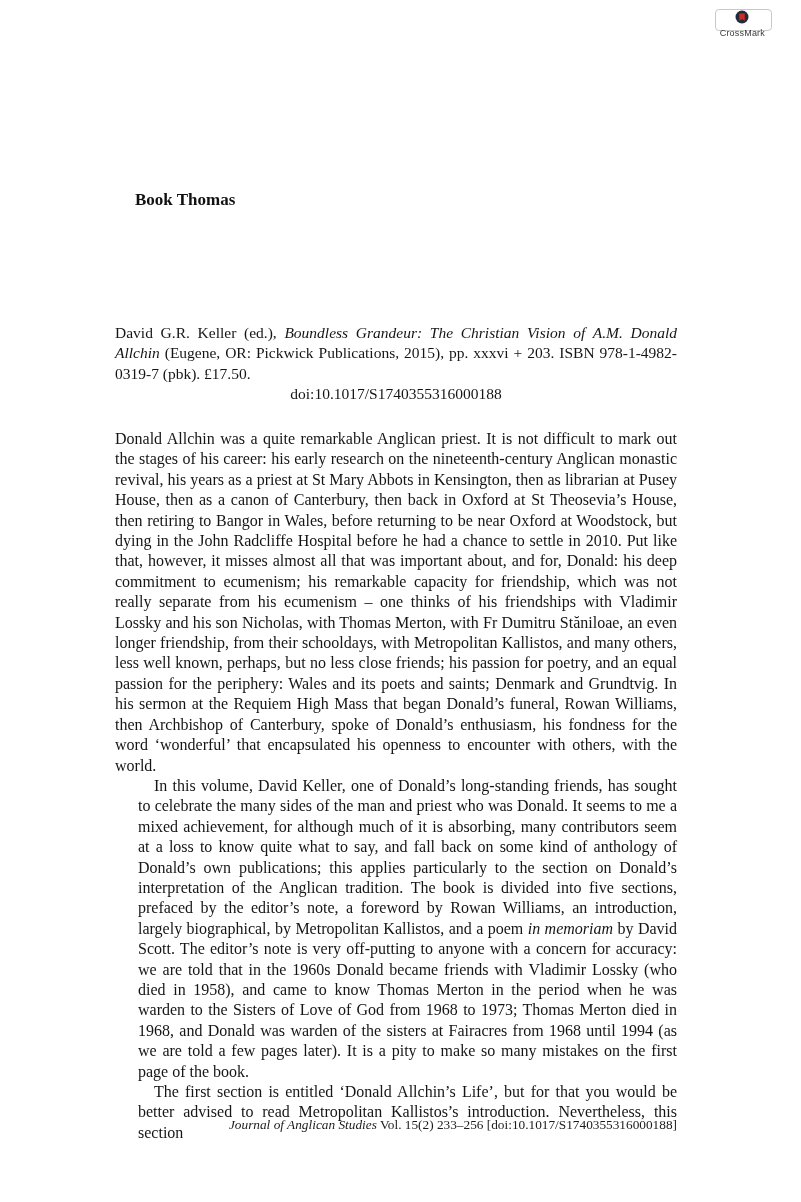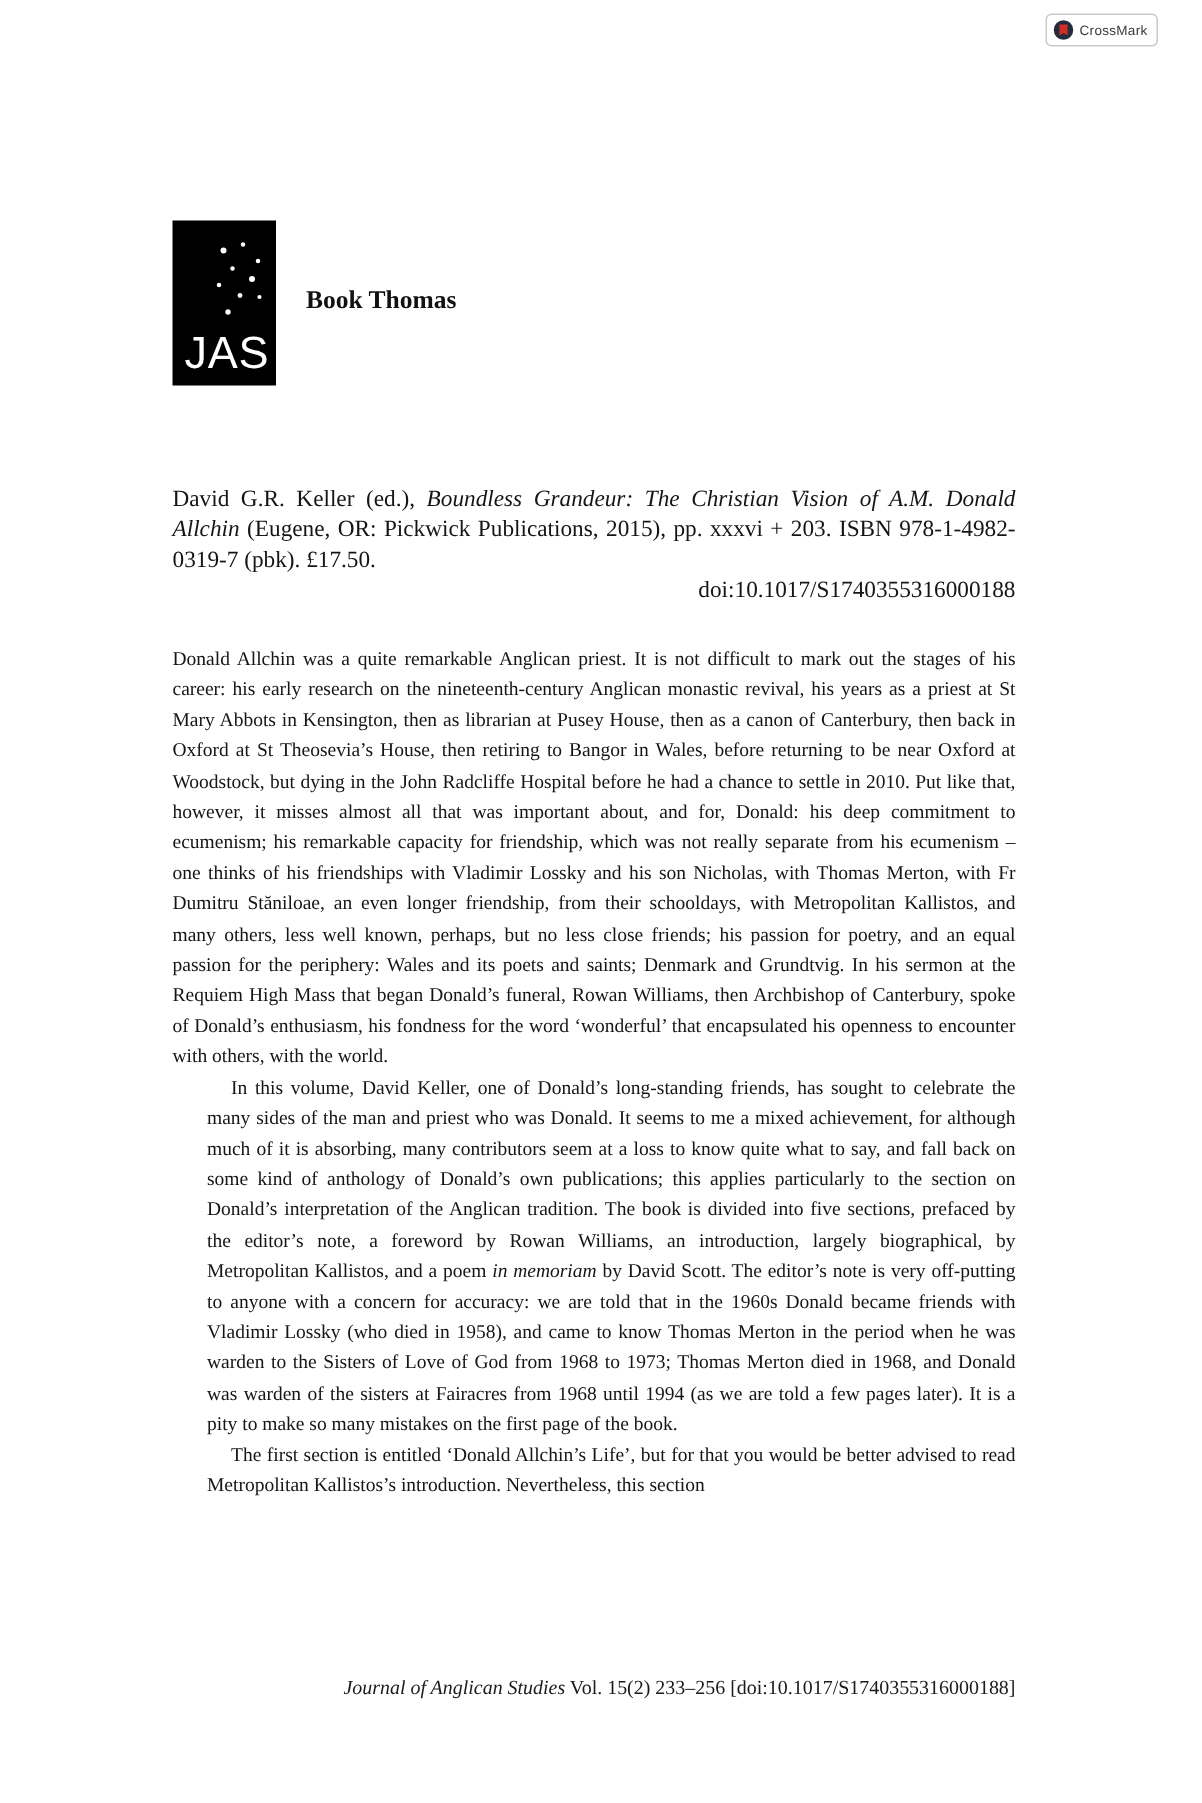--- a/index.html
+++ b/index.html
@@ -7,21 +7,21 @@
     width:801px;height:1202px;background:#ffffff;position:relative;
     font-family:"Liberation Serif","DejaVu Serif",serif;color:#151515;
     overflow:hidden;
   }
   .page{position:absolute;inset:0;}
 
   
   .crossmark{
     position:absolute;top:9px;right:29px;height:20px;
     display:flex;align-items:center;gap:4px;padding:0 6px 0 4px;
-    border:1px solid #c9c9c9;border-radius:4px;background:#fff;cursor:pointer;
+    border:1px solid #c9c9c9;border-radius:4px;background:#fff;cursor:pointer;flex-direction:column;
   }
   .crossmark-label{
     font-family:"Liberation Sans","DejaVu Sans",sans-serif;
     font-size:9px;color:#3a3a3a;letter-spacing:0.2px;
   }
 
   
   .masthead{position:absolute;top:147px;left:115px;display:flex;align-items:flex-start;}
   .jas-logo{width:69px;height:110px;background:#000;position:relative;flex:0 0 auto;}
   .jas-logo-text{
@@ -32,26 +32,26 @@
   .section-title{
     margin:43px 0 0 20px;font-weight:bold;font-size:17px;color:#111;
   }
 
   
   .citation{
     position:absolute;top:323px;left:115px;width:562px;
     font-size:15.5px;line-height:20.4px;
   }
   .citation-text{text-align:justify;}
-  .doi-line{text-align:right;}
+  .doi-line{text-align:center;}
 
   
   .review-body{
     position:absolute;top:429px;left:115px;width:562px;
-    font-size:13px;line-height:20.4px;text-align:justify;
+    font-size:16px;line-height:20.4px;text-align:justify;
   }
   .body-para{margin:0;padding:0;}
   .body-para + .body-para{text-indent:16px;margin-left:23px;}
 
   
   .page-footer{
     position:absolute;top:1115px;left:115px;width:562px;
     font-size:13.3px;line-height:19px;color:#1a1a1a;text-align:right;
   }
 </style>
@@ -64,36 +64,20 @@
     <span style="display:flex;">
       <svg width="14" height="14" viewBox="0 0 14 14" aria-hidden="true">
         <circle cx="7" cy="7" r="6.5" fill="#232c3d"></circle>
         <path d="M4.3 3.4h5.4v7.3L7 9 4.3 10.7z" fill="#cf2e28"></path>
       </svg>
     </span>
     <span class="crossmark-label">CrossMark</span>
   </div>
 
   <div class="masthead">
-    <div class="jas-logo">
-      <span style="position:absolute;top:6px;left:0;">
-        <svg width="69" height="70" viewBox="0 0 69 70" aria-hidden="true">
-          <circle cx="34" cy="14" r="2.0" fill="#fff"></circle>
-          <circle cx="47" cy="10" r="1.5" fill="#fff"></circle>
-          <circle cx="57" cy="21" r="1.5" fill="#fff"></circle>
-          <circle cx="40" cy="26" r="1.5" fill="#fff"></circle>
-          <circle cx="53" cy="33" r="2.0" fill="#fff"></circle>
-          <circle cx="31" cy="37" r="1.5" fill="#fff"></circle>
-          <circle cx="45" cy="44" r="1.6" fill="#fff"></circle>
-          <circle cx="58" cy="45" r="1.4" fill="#fff"></circle>
-          <circle cx="37" cy="55" r="1.8" fill="#fff"></circle>
-        </svg>
-      </span>
-      <span class="jas-logo-text">JAS</span>
-    </div>
     <h1 class="section-title">Book Thomas</h1>
   </div>
 
   <div class="citation">
     <div class="citation-text"><span>David G.R. Keller (ed.), </span><i>Boundless Grandeur: The Christian Vision of A.M. Donald Allchin</i><span> (Eugene, OR: Pickwick Publications, 2015), pp. xxxvi + 203. ISBN 978-1-4982-0319-7 (pbk). £17.50.</span></div>
     <div class="doi-line">doi:10.1017/S1740355316000188</div>
   </div>
 
   <div class="review-body">
       <p class="body-para"><span>Donald Allchin was a quite remarkable Anglican priest. It is not difficult to mark out the stages of his career: his early research on the nineteenth-century Anglican monastic revival, his years as a priest at St Mary Abbots in Kensington, then as librarian at Pusey House, then as a canon of Canterbury, then back in Oxford at St Theosevia’s House, then retiring to Bangor in Wales, before returning to be near Oxford at Woodstock, but dying in the John Radcliffe Hospital before he had a chance to settle in 2010. Put like that, however, it misses almost all that was important about, and for, Donald: his deep commitment to ecumenism; his remarkable capacity for friendship, which was not really separate from his ecumenism – one thinks of his friendships with Vladimir Lossky and his son Nicholas, with Thomas Merton, with Fr Dumitru Stăniloae, an even longer friendship, from their schooldays, with Metropolitan Kallistos, and many others, less well known, perhaps, but no less close friends; his passion for poetry, and an equal passion for the periphery: Wales and its poets and saints; Denmark and Grundtvig. In his sermon at the Requiem High Mass that began Donald’s funeral, Rowan Williams, then Archbishop of Canterbury, spoke of Donald’s enthusiasm, his fondness for the word ‘wonderful’ that encapsulated his openness to encounter with others, with the world.</span></p>

